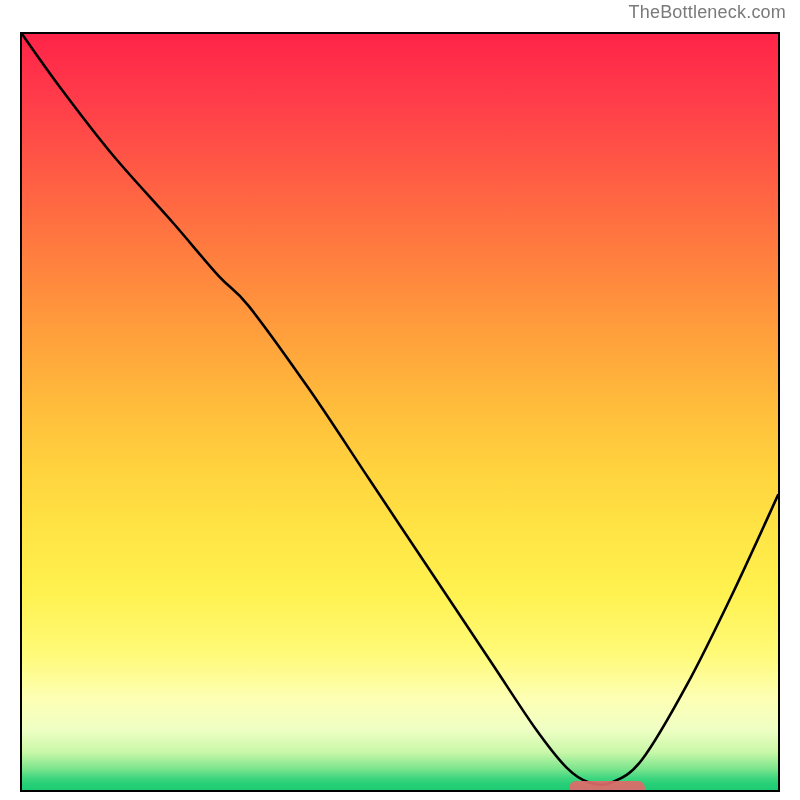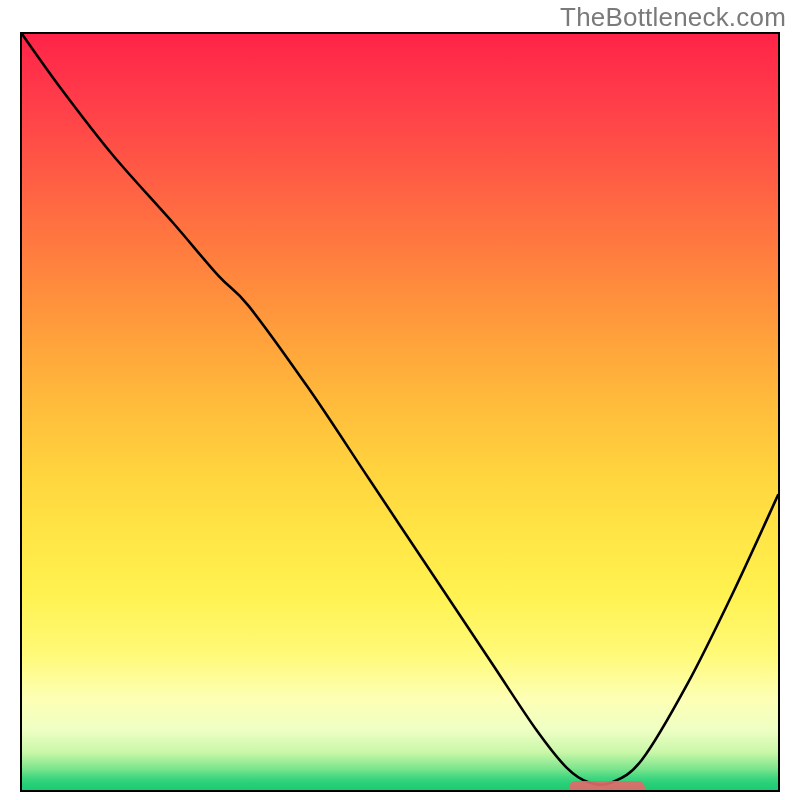--- a/index.html
+++ b/index.html
@@ -12,21 +12,21 @@
   }
   .wrap {
     position: relative;
     width: 800px;
     height: 800px;
   }
   .watermark {
     position: absolute;
     top: 2px;
     right: 14px;
-    font-size: 26px;
+    font-size: 18px;
     font-weight: 500;
     color: #7a7a7a;
     letter-spacing: 0.2px;
   }
   .plot-area {
     position: absolute;
     left: 20px;
     top: 32px;
     width: 760px;
     height: 760px;

